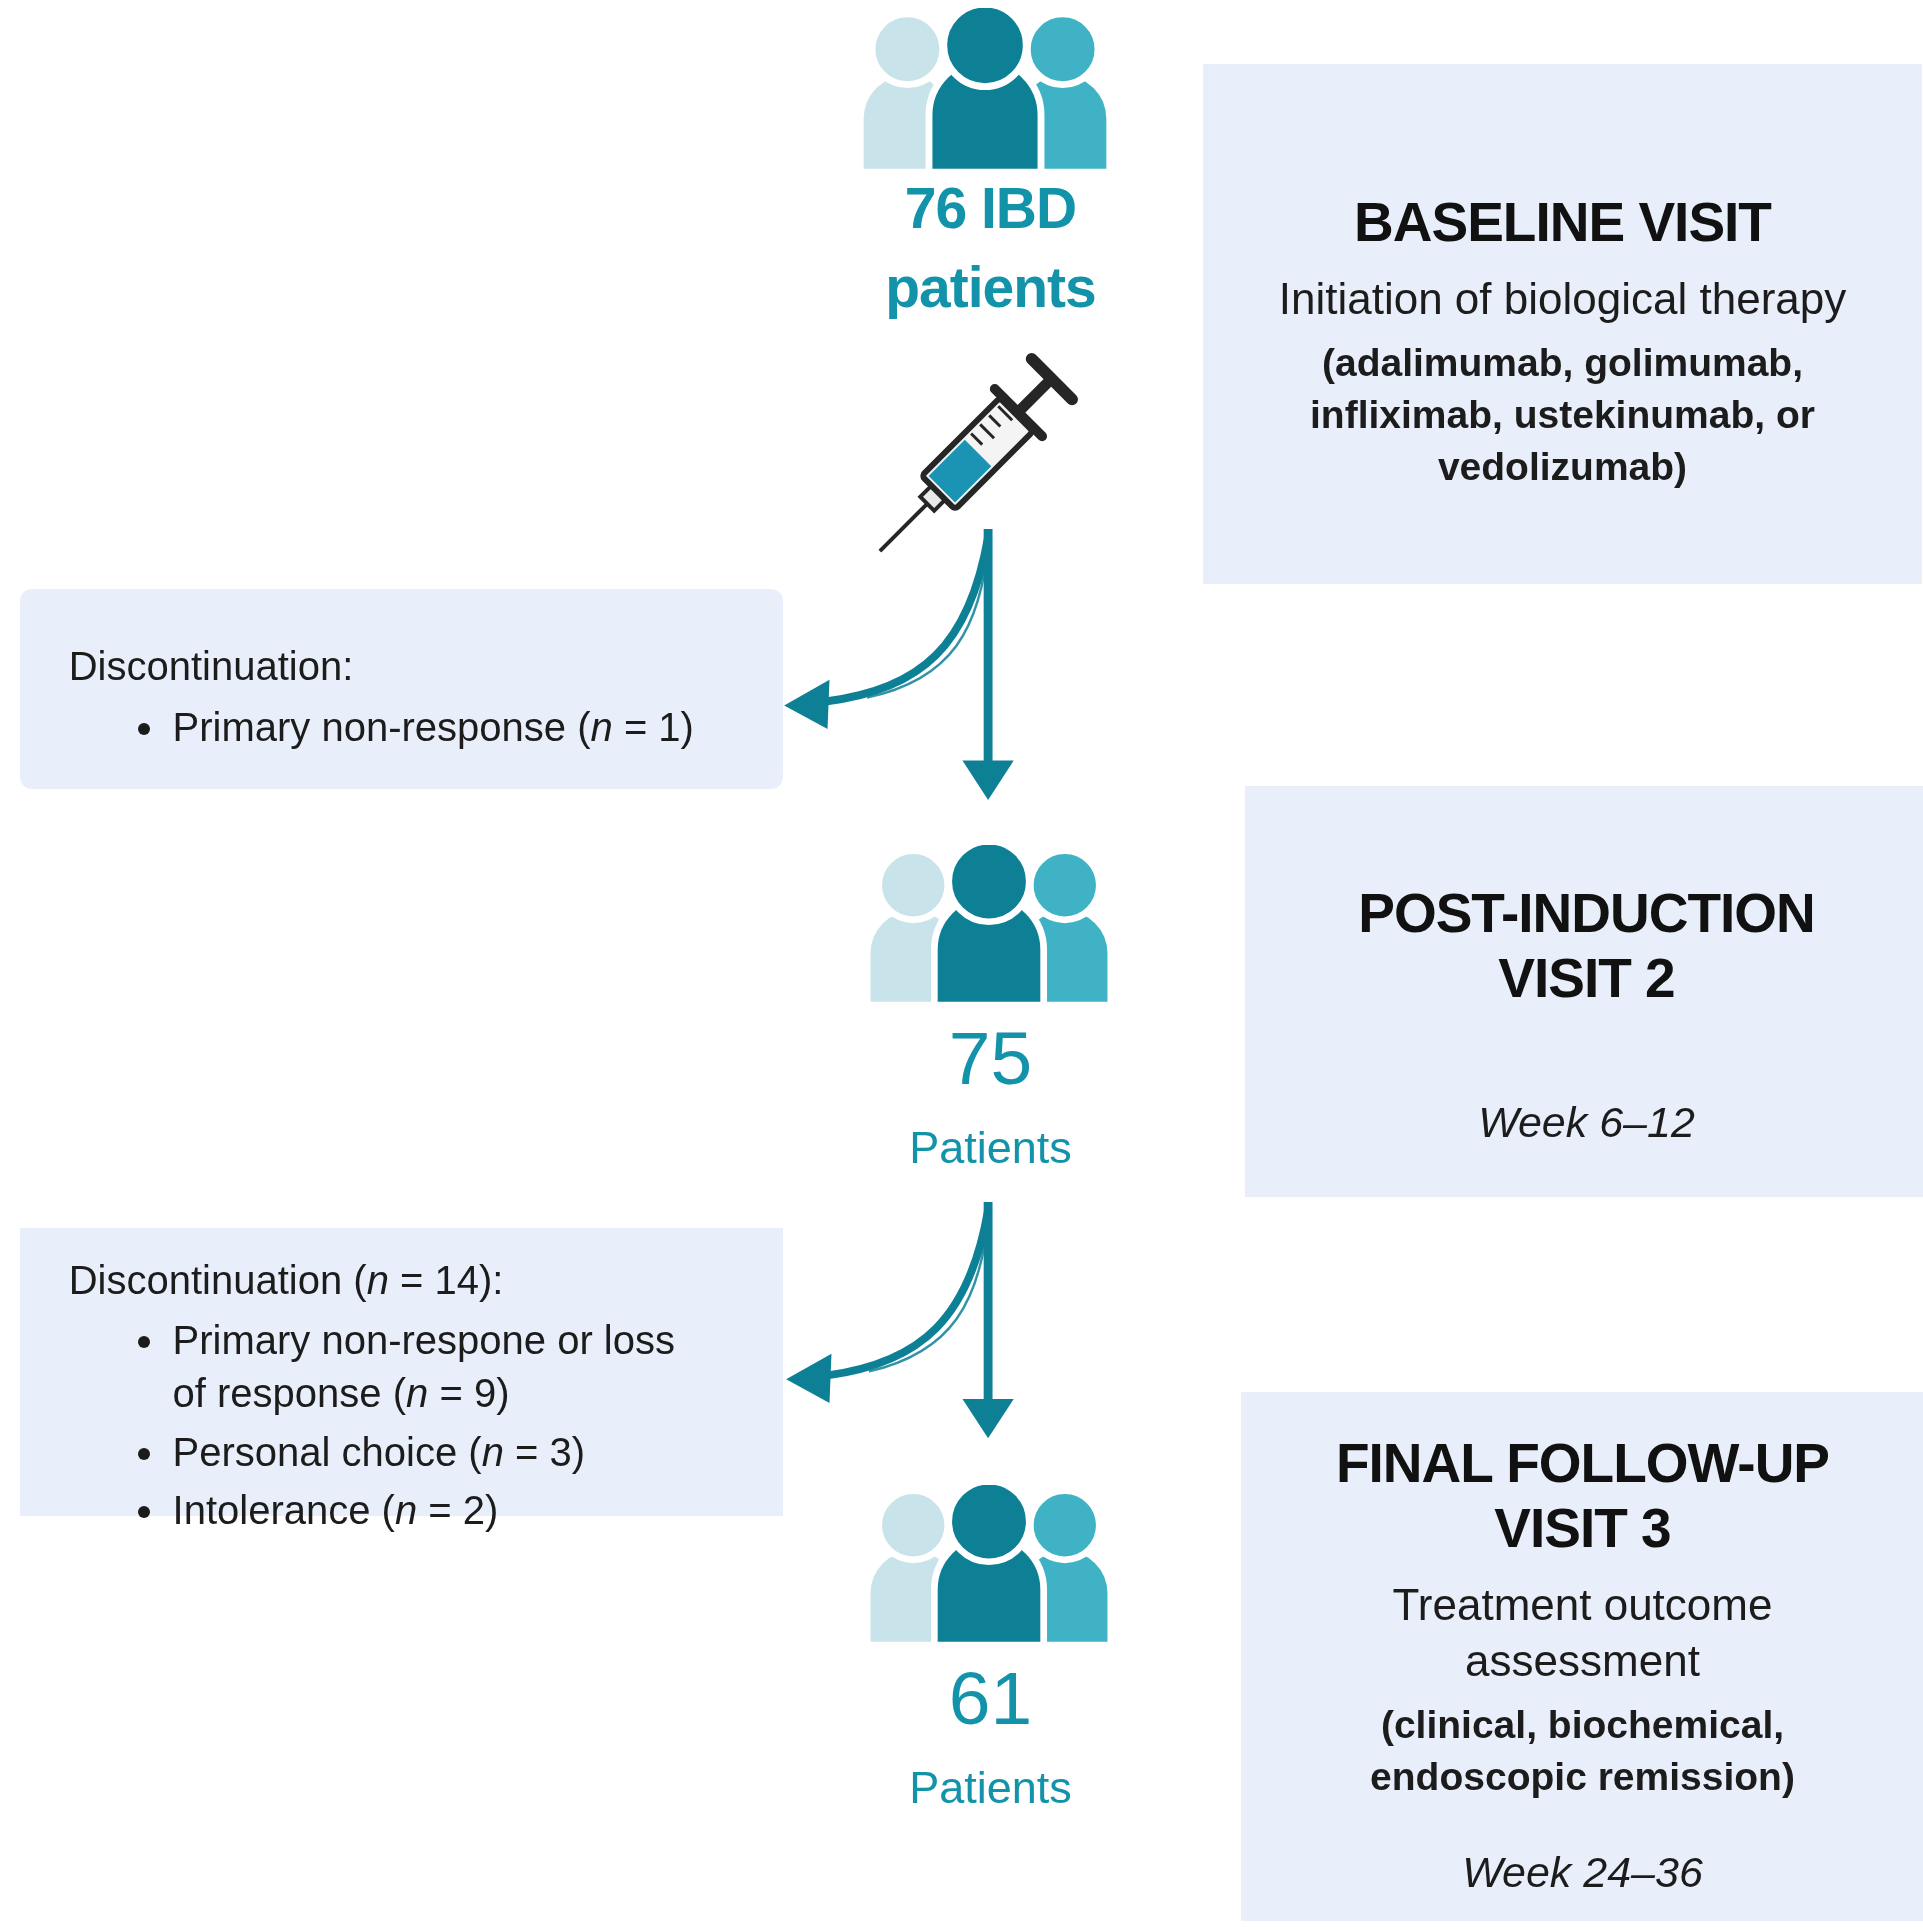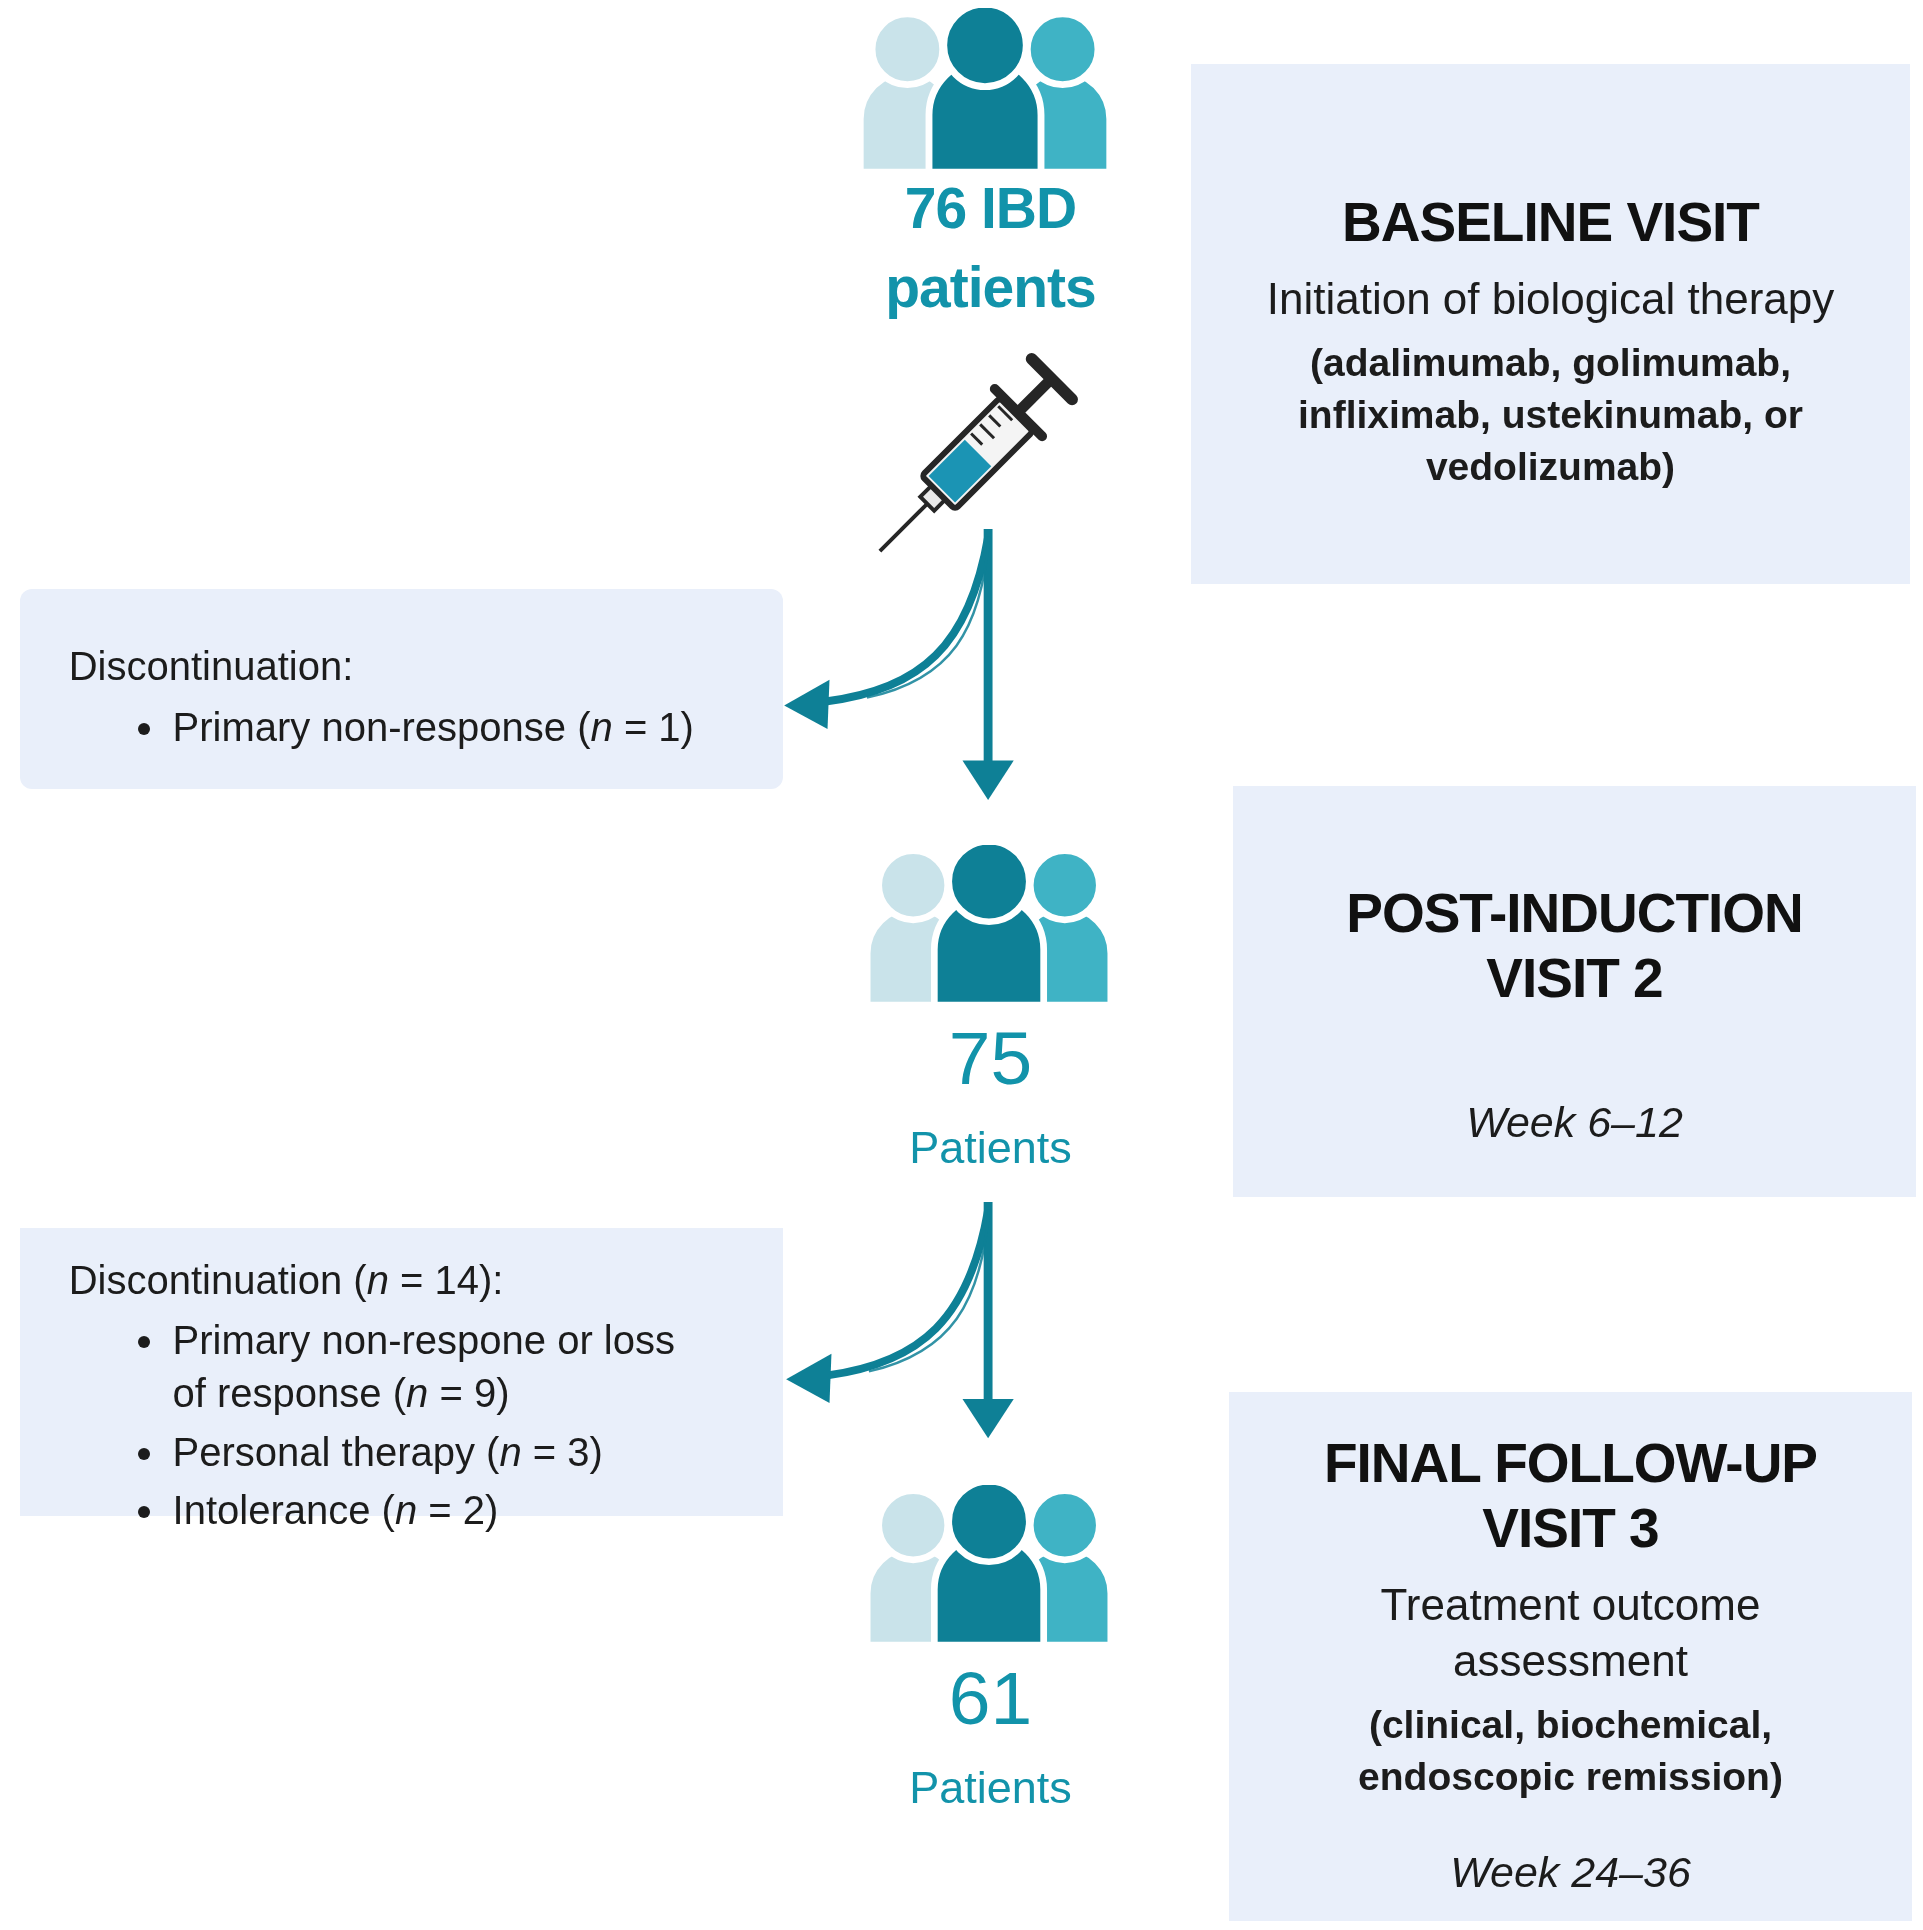--- a/index.html
+++ b/index.html
@@ -17,21 +17,21 @@
   .abs{position:absolute;}
 
   
   .start-label{left:744px;top:169px;width:493px;text-align:center;
     font-size:57px;font-weight:700;line-height:1.38;color:var(--teal-text);letter-spacing:-1px;}
   .cohort{width:493px;left:744px;text-align:center;color:var(--teal-text);}
   .cohort .count{font-size:75px;line-height:1.0;font-weight:400;}
   .cohort .plabel{font-size:45px;margin-top:25.6px;font-weight:400;}
 
   
-  .panel{background:var(--panel-bg);text-align:center;}
+  .panel{background:var(--panel-bg);text-align:center;margin-left:12px;}
   .panel-baseline{left:1191px;top:64px;width:719px;height:520px;padding-top:126px;box-sizing:border-box;}
   .panel-post{left:1233px;top:786px;width:683px;height:411px;padding-top:95px;box-sizing:border-box;}
   .panel-final{left:1229px;top:1392px;width:683px;height:529px;padding-top:39px;box-sizing:border-box;}
   .panel-title{font-size:55px;font-weight:700;letter-spacing:-1px;line-height:1.18;color:#111;}
   .panel-sub{font-size:44px;margin-top:15.8px;line-height:1.28;}
   .panel-detail{font-size:39px;line-height:1.33;margin-top:9.9px;font-weight:bold;}
   .panel-detail div{line-height:1.33;}
   .week{font-size:43px;font-style:italic;}
   .panel-post .week{margin-top:87px;}
   .panel-final .week{margin-top:45px;}
@@ -153,21 +153,21 @@
       <div>POST-INDUCTION</div>
       <div>VISIT 2</div>
     </div>
     <div class="week">Week 6–12</div>
   </div>
 
   <div class="abs sidebox sidebox-2">
     <div><span>Discontinuation (</span><i>n</i><span> = 14):</span></div>
     <ul>
       <li><span>Primary non-respone or loss of response (</span><i>n</i><span> = 9)</span></li>
-      <li><span>Personal therapy (</span><i>n</i><span> = 3)</span></li>
+      <li><span>Personal choice (</span><i>n</i><span> = 3)</span></li>
       <li><span>Intolerance (</span><i>n</i><span> = 2)</span></li>
     </ul>
   </div>
 
   <div class="abs icon-box" style="left:857px;top:1485px;width:264px;height:165px">
     <svg viewBox="0 0 274 172">
         <use href="#people-glyph" xlink:href="#people-glyph"></use>
       </svg>
   </div>
   <div class="abs cohort" style="top:1661px">

